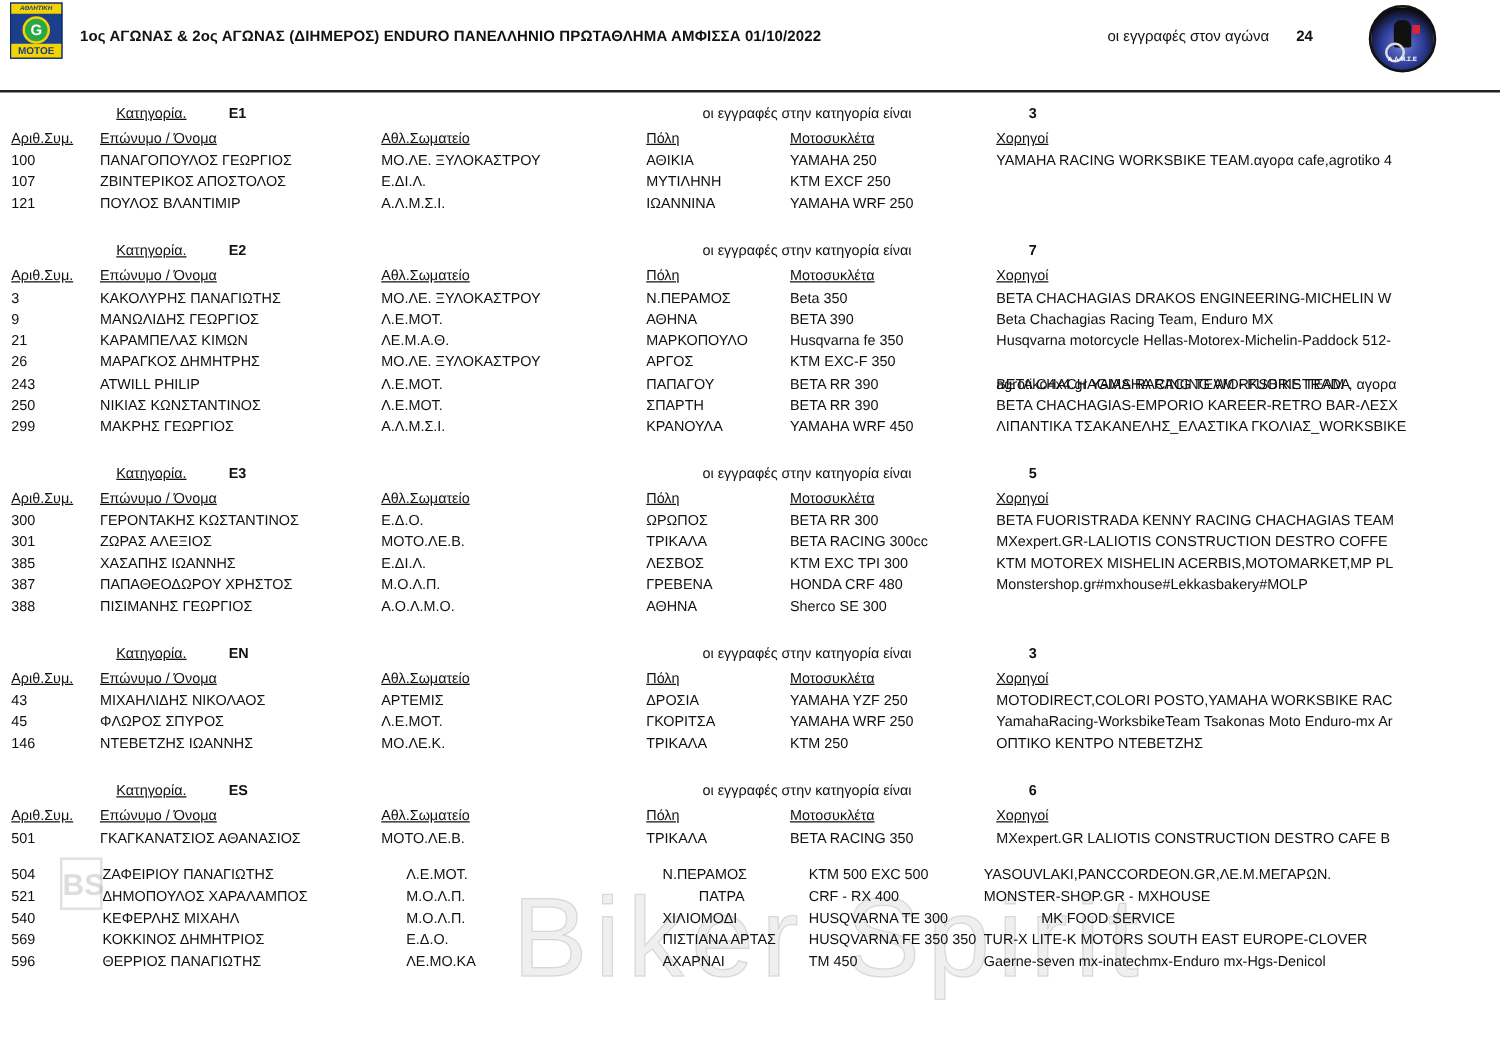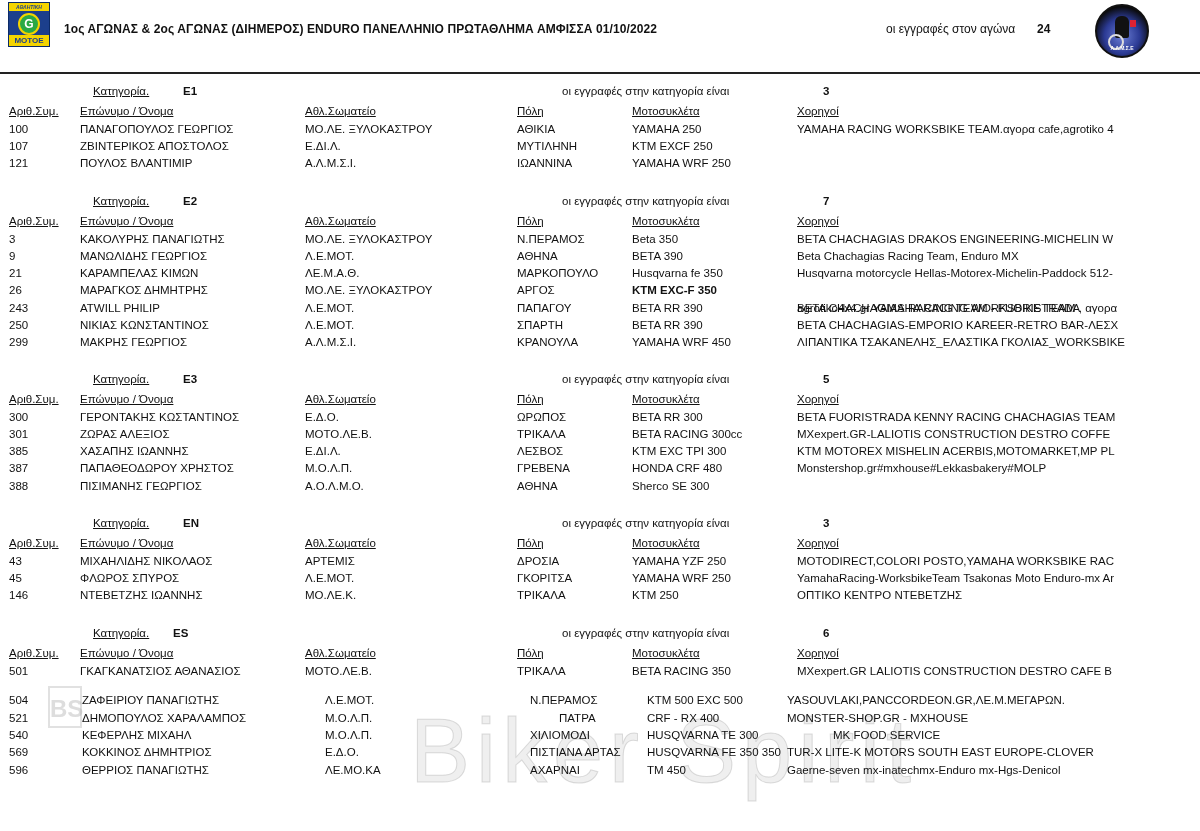--- a/index.html
+++ b/index.html
@@ -141,21 +141,21 @@
     <div class="cell " style="left: 9px; top: 266.1px;">21</div>
     <div class="cell " style="left: 80px; top: 266.1px;">ΚΑΡΑΜΠΕΛΑΣ ΚΙΜΩΝ</div>
     <div class="cell " style="left: 305px; top: 266.1px;">ΛΕ.Μ.Α.Θ.</div>
     <div class="cell " style="left: 517px; top: 266.1px;">ΜΑΡΚΟΠΟΥΛΟ</div>
     <div class="cell " style="left: 632px; top: 266.1px;">Husqvarna fe 350</div>
     <div class="cell clip" style="left: 797px; top: 266.1px; width: 368px;">Husqvarna motorcycle Hellas-Motorex-Michelin-Paddock 512-</div>
     <div class="cell " style="left: 9px; top: 283.4px;">26</div>
     <div class="cell " style="left: 80px; top: 283.4px;">ΜΑΡΑΓΚΟΣ ΔΗΜΗΤΡΗΣ</div>
     <div class="cell " style="left: 305px; top: 283.4px;">ΜΟ.ΛΕ. ΞΥΛΟΚΑΣΤΡΟΥ</div>
     <div class="cell " style="left: 517px; top: 283.4px;">ΑΡΓΟΣ</div>
-    <div class="cell " style="left: 632px; top: 283.4px; font-weight: bold;">KTM EXC-F 350</div>
+    <div class="cell " style="left: 632px; top: 283.4px;">KTM EXC-F 350</div>
     <div class="cell clip" style="left: 797px; top: 283.4px; width: 368px; margin-top: 18px;">agrotiko4x4.gr YAMAHA RACING WORKSBIKE TEAM , αγορα</div>
     <div class="cell " style="left: 9px; top: 300.7px;">243</div>
     <div class="cell " style="left: 80px; top: 300.7px;">ATWILL PHILIP</div>
     <div class="cell " style="left: 305px; top: 300.7px;">Λ.Ε.ΜΟΤ.</div>
     <div class="cell " style="left: 517px; top: 300.7px;">ΠΑΠΑΓΟΥ</div>
     <div class="cell " style="left: 632px; top: 300.7px;">BETA RR 390</div>
     <div class="cell clip" style="left: 797px; top: 300.7px; width: 368px;">BETA CHACHAGIAS RACING TEAM - FUORISTRADA</div>
     <div class="cell " style="left: 9px; top: 318px;">250</div>
     <div class="cell " style="left: 80px; top: 318px;">ΝΙΚΙΑΣ ΚΩΝΣΤΑΝΤΙΝΟΣ</div>
     <div class="cell " style="left: 305px; top: 318px;">Λ.Ε.ΜΟΤ.</div>
@@ -229,21 +229,21 @@
     <div class="cell " style="left: 517px; top: 570.8px;">ΓΚΟΡΙΤΣΑ</div>
     <div class="cell " style="left: 632px; top: 570.8px;">YAMAHA WRF 250</div>
     <div class="cell clip" style="left: 797px; top: 570.8px; width: 368px;">YamahaRacing-WorksbikeTeam Tsakonas Moto Enduro-mx Ar</div>
     <div class="cell " style="left: 9px; top: 588.1px;">146</div>
     <div class="cell " style="left: 80px; top: 588.1px;">ΝΤΕΒΕΤΖΗΣ ΙΩΑΝΝΗΣ</div>
     <div class="cell " style="left: 305px; top: 588.1px;">ΜΟ.ΛΕ.Κ.</div>
     <div class="cell " style="left: 517px; top: 588.1px;">ΤΡΙΚΑΛΑ</div>
     <div class="cell " style="left: 632px; top: 588.1px;">KTM 250</div>
     <div class="cell clip" style="left: 797px; top: 588.1px; width: 368px;">ΟΠΤΙΚΟ ΚΕΝΤΡΟ ΝΤΕΒΕΤΖΗΣ</div>
     <div class="cell u" style="left: 93px; top: 626px;">Κατηγορία.</div>
-    <div class="cell b" style="left: 173px; top: 626px;">ES</div>
+    <div class="cell b" style="left: 183px; top: 626px;">ES</div>
     <div class="cell " style="left: 562px; top: 626px;">οι εγγραφές στην κατηγορία είναι</div>
     <div class="cell b" style="left: 823px; top: 626px;">6</div>
     <div class="cell u" style="left: 9px; top: 646px;">Αριθ.Συμ.</div>
     <div class="cell u" style="left: 80px; top: 646px;">Επώνυμο / Όνομα</div>
     <div class="cell u" style="left: 305px; top: 646px;">Αθλ.Σωματείο</div>
     <div class="cell u" style="left: 517px; top: 646px;">Πόλη</div>
     <div class="cell u" style="left: 632px; top: 646px;">Μοτοσυκλέτα</div>
     <div class="cell u" style="left: 797px; top: 646px;">Χορηγοί</div>
     <div class="cell " style="left: 9px; top: 663.5px;">501</div>
     <div class="cell " style="left: 80px; top: 663.5px;">ΓΚΑΓΚΑΝΑΤΣΙΟΣ ΑΘΑΝΑΣΙΟΣ</div>

